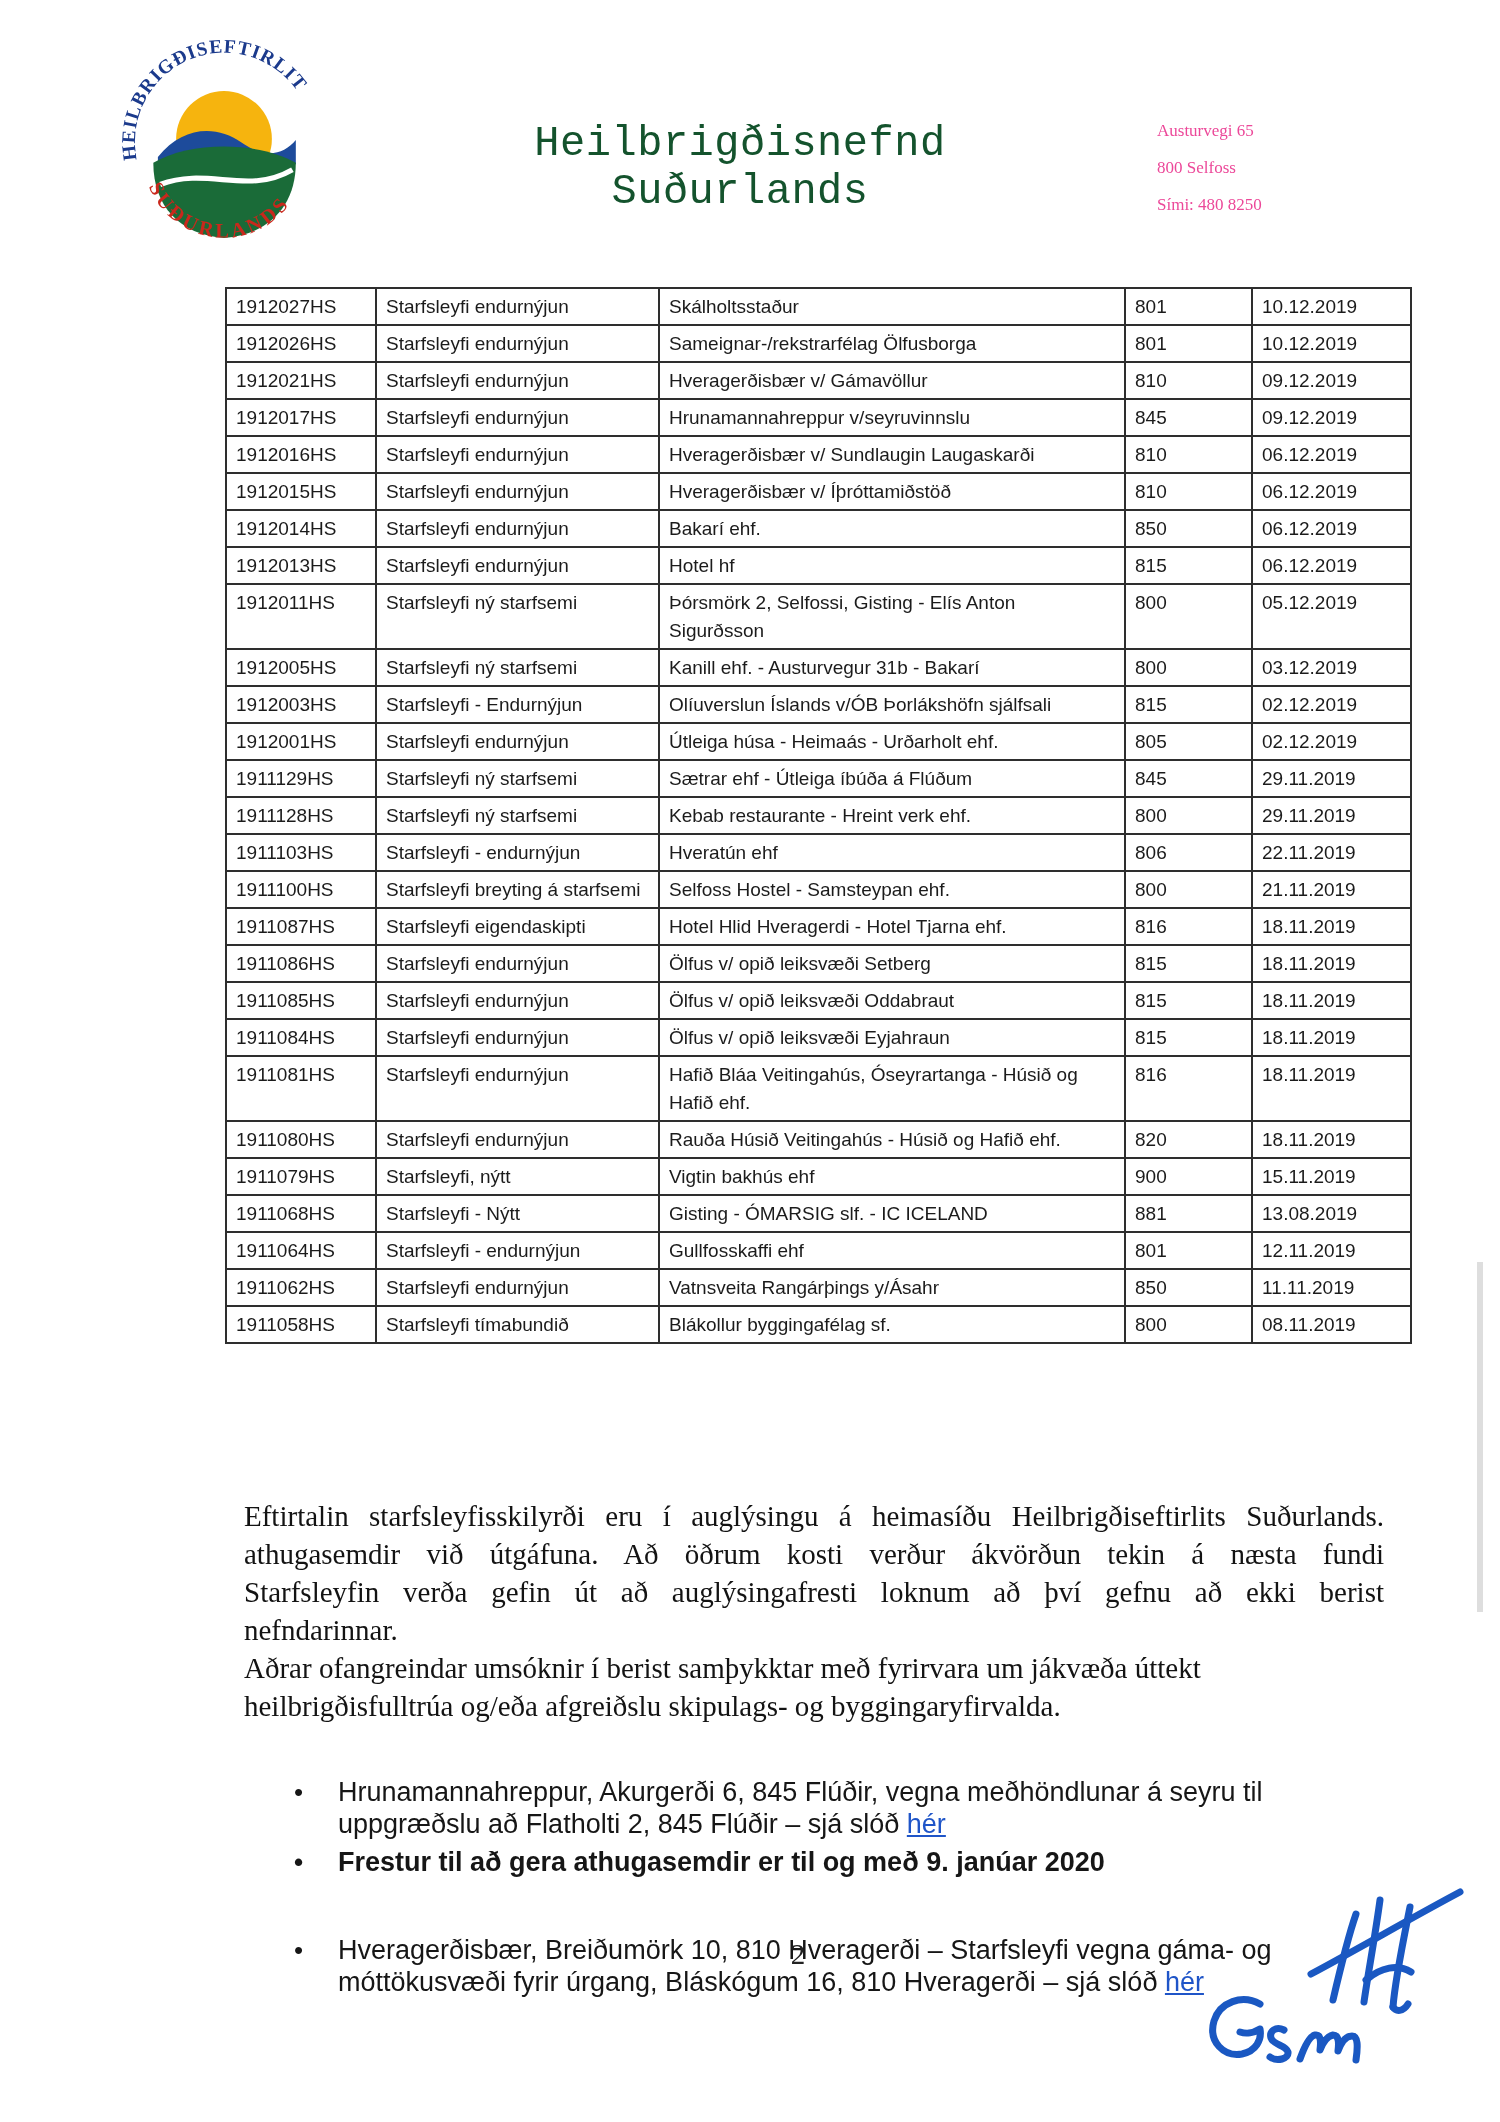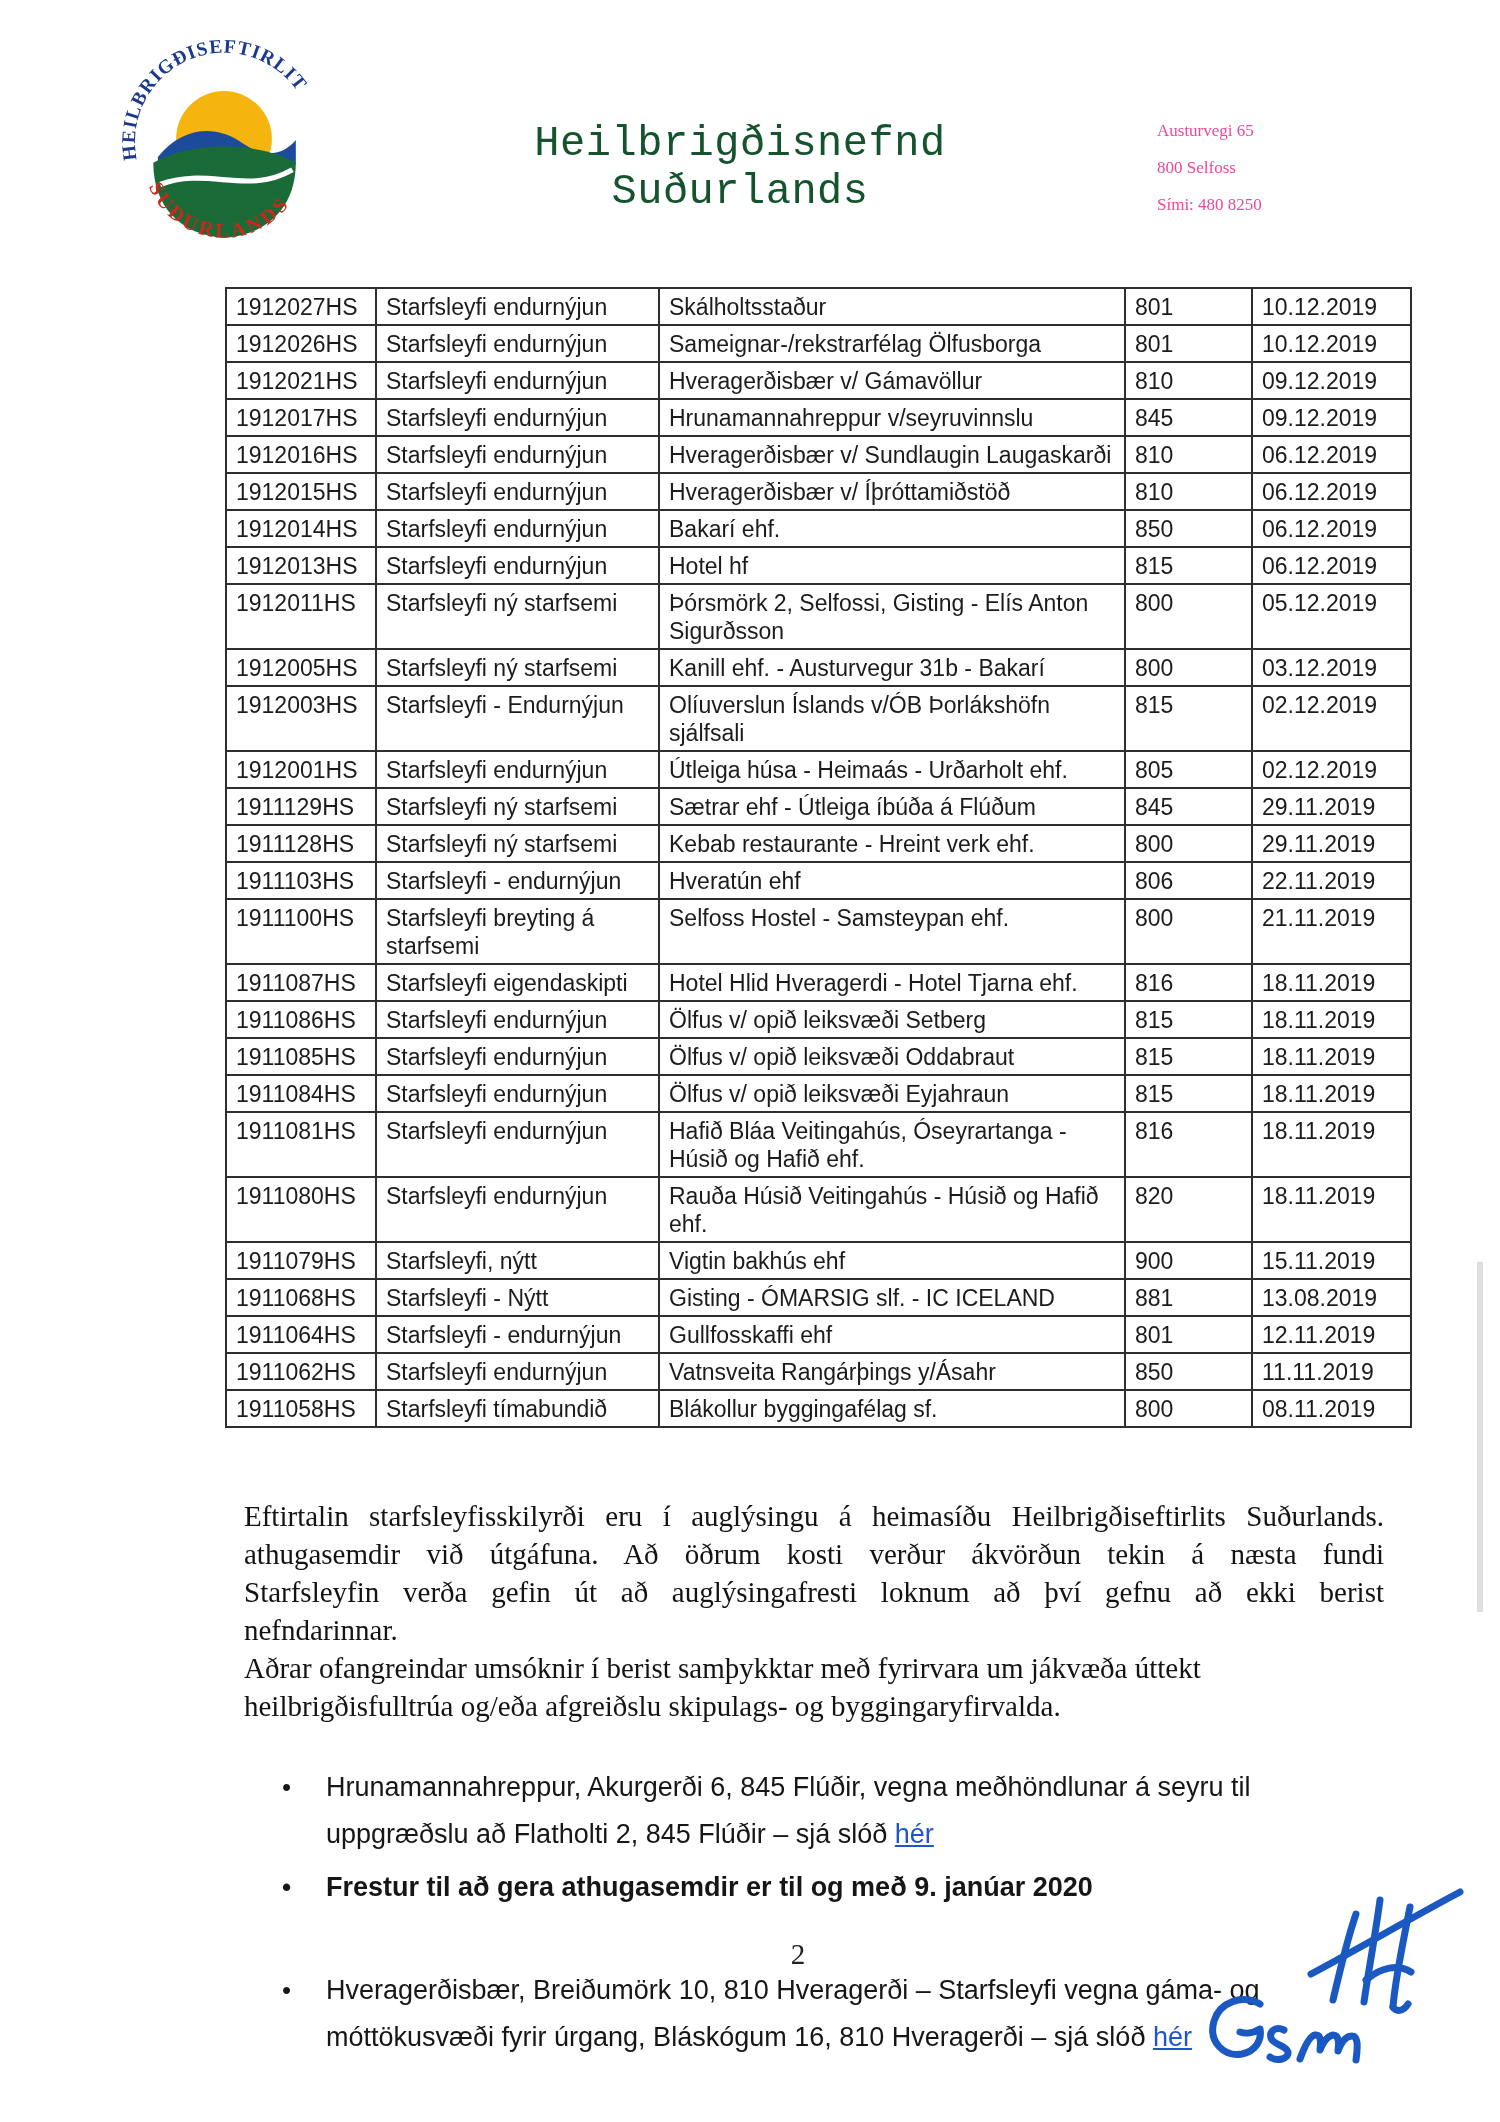--- a/index.html
+++ b/index.html
@@ -6,30 +6,30 @@
   .sheet{position:relative;width:1500px;height:2122px;background:#ffffff;overflow:hidden;
          font-family:"Liberation Sans",sans-serif;color:#1e1e1e;}
   
   .logo{position:absolute;left:110px;top:34px;width:228px;height:228px;}
   .org-title{position:absolute;left:400px;top:120px;width:680px;text-align:center;
              font-family:Liberation Mono, monospace;font-size:42px;color:#14532d;letter-spacing:.5px;}
   .address{position:absolute;left:1157px;top:112px;font-family:"Liberation Serif",serif;
            font-size:17px;line-height:37px;color:#ec4899;}
   
   .permits{position:absolute;left:225px;top:287px;width:1185px;border-collapse:collapse;
-           table-layout:fixed;font-size:23px;line-height:28px;}
+           table-layout:fixed;font-size:19px;line-height:28px;}
   .permits td{border:2px solid #2e2e2e;padding:4px 9px 3px 9px;vertical-align:top;
               overflow:hidden;color:#1b1b1b;}
   
   .body-text{position:absolute;left:244px;top:1497px;width:1140px;
              font-family:"Liberation Serif",serif;font-size:29px;line-height:38px;color:#131313;}
   .jline{text-align:justify;text-align-last:justify;}
   
-  .bullets{position:absolute;left:270px;top:1760px;width:1085px;list-style:none;margin:4px;padding:0;
-           font-size:27px;line-height:47px;color:#161616;}
+  .bullets{position:absolute;left:270px;top:1760px;width:1085px;list-style:none;margin:16px;padding:0;
+           font-size:27px;line-height:32px;color:#161616;}
   .bullets li{position:relative;padding-left:52px;margin:0 0 6px 0;}
   .bullets li::before{content:"•";position:absolute;left:8px;top:0;font-size:26px;}
   .bullets li.bold{font-weight:bold;}
   .bullets li.gap{margin-top:56px;}
   .bullets a{color:#1f55c8;text-decoration:underline;}
   
   .page-number{position:absolute;left:228px;top:1938px;width:1140px;text-align:center;
                font-family:"Liberation Serif",serif;font-size:29px;color:#222;}
   .signature{position:absolute;left:1128px;top:1852px;width:380px;height:260px;}
   .scan-artifact{position:absolute;left:1477px;top:1262px;width:6px;height:350px;

